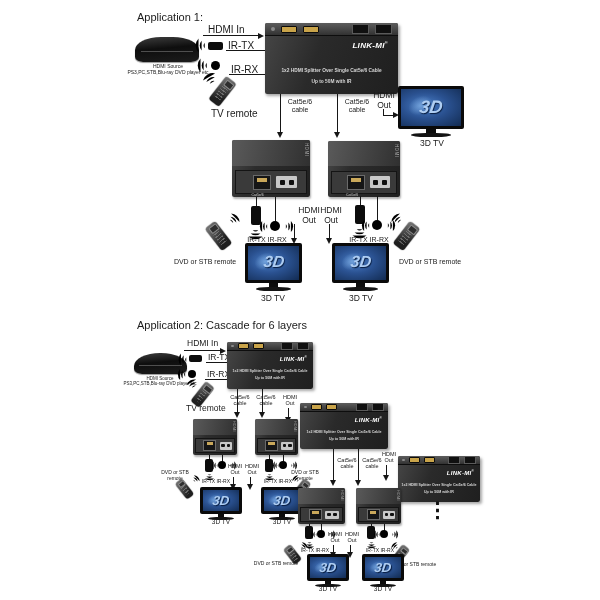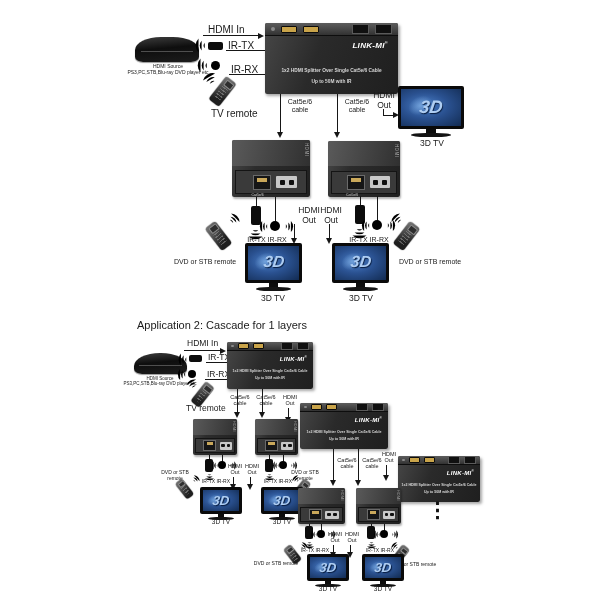--- a/index.html
+++ b/index.html
@@ -89,20 +89,21 @@
     <g id="wv">
       <path d="M2.4,3.8 A3.3,3.3 0 0 1 2.4,8.2"></path>
       <path d="M4.9,2.1 A5.7,5.7 0 0 1 4.9,9.9"></path>
       <path d="M7.4,0.4 A8.2,8.2 0 0 1 7.4,11.6"></path>
     </g>
   </defs>
 </svg>
 
 <div id="canvas">
 
+  <div class="lbl f11 tl" style="left:137px;top:11px;width:120px;">Application 1:</div>
 
   <div class="player" style="left:135px;top:37px;width:64px;height:25px;"></div>
   <div class="lbl f5" style="left:120px;top:64px;width:96px;">HDMI Source
 PS3,PC,STB,Blu-ray DVD player etc</div>
 
   <div class="lbl f10 tl" style="left:208px;top:24px;width:50px;">HDMI In</div>
   <div class="ln" style="left:203px;top:35px;width:56px;height:1.4px;"></div>
   <div class="ah-r" style="left:258px;top:32.5px;"></div>
 
   <svg class="waves" viewBox="0 0 10 12" style="left:195px;top:38px;transform:rotate(180deg);">
@@ -249,21 +250,21 @@
     <div class="tv-screen">
         <div class="scr">
           <span class="tv-logo" style="font-size:16px;">3D</span>
         </div>
       </div>
     <div class="tv-neck"></div>
       <div class="tv-foot"></div>
   </div>
   <div class="lbl f8" style="left:346px;top:294px;width:30px;">3D TV</div>
 
-  <div class="lbl f11 tl" style="left:137px;top:319px;width:220px;">Application 2: Cascade for 1 layers</div>
+  <div class="lbl f11 tl" style="left:137px;top:319px;width:220px;">Application 2: Cascade for 6 layers</div>
 
   <div class="player" style="left:134px;top:353px;width:53px;height:21px;"></div>
   <div class="lbl f45" style="left:110px;top:376px;width:100px;">HDMI Source
 PS3,PC,STB,Blu-ray DVD player etc</div>
 
   <div class="lbl f8 tl" style="left:187px;top:339px;width:40px;">HDMI In</div>
   <div class="ln" style="left:184px;top:350px;width:37px;height:1.2px;"></div>
   <div class="ah-r" style="left:220px;top:347.5px;"></div>
 
   <svg class="waves" viewBox="0 0 10 12" style="left:177px;top:352px;transform:rotate(180deg) scale(.85);">

